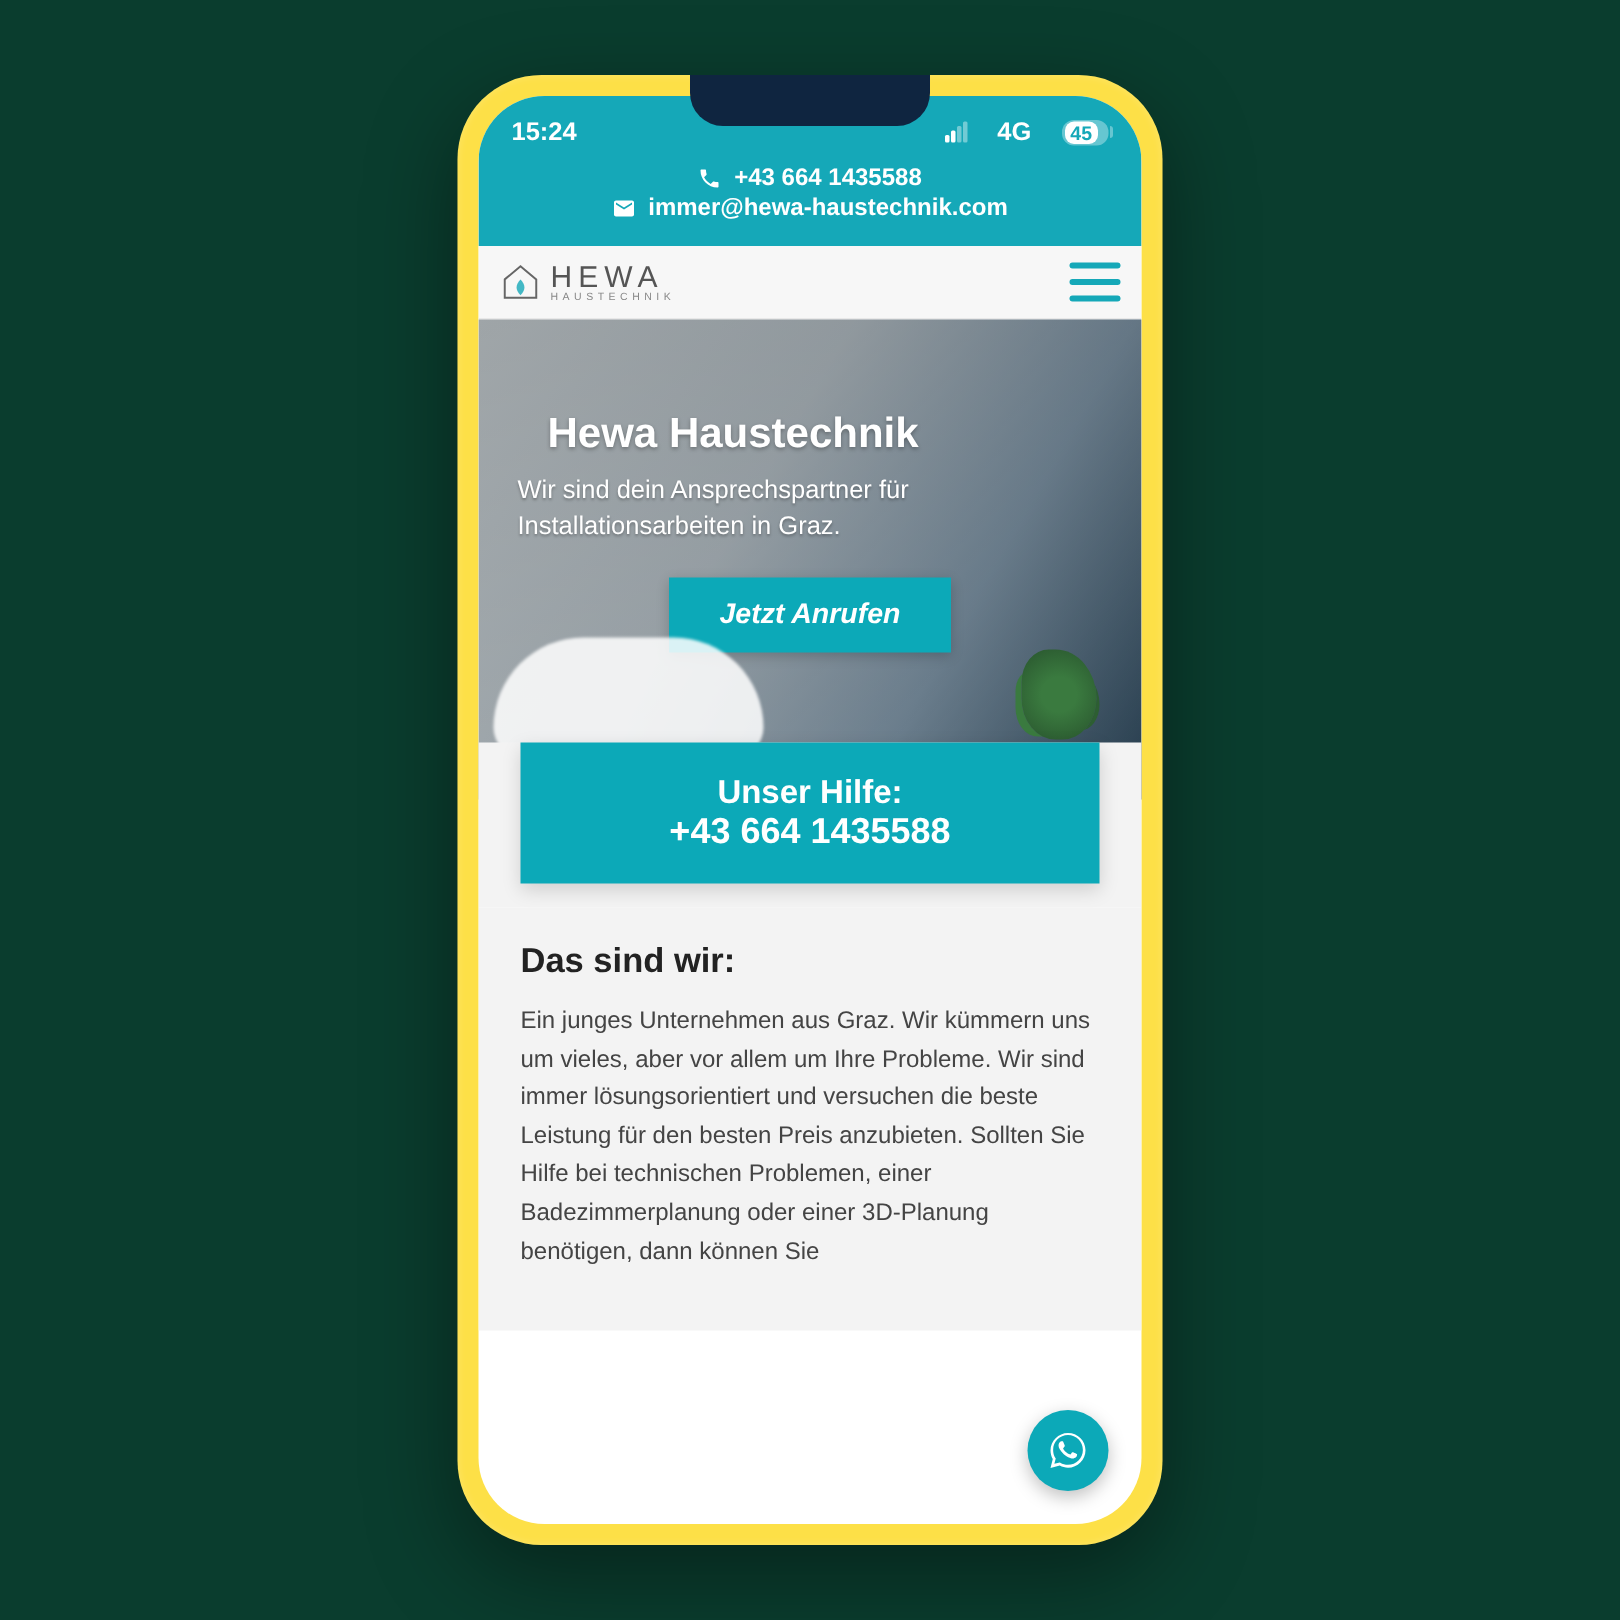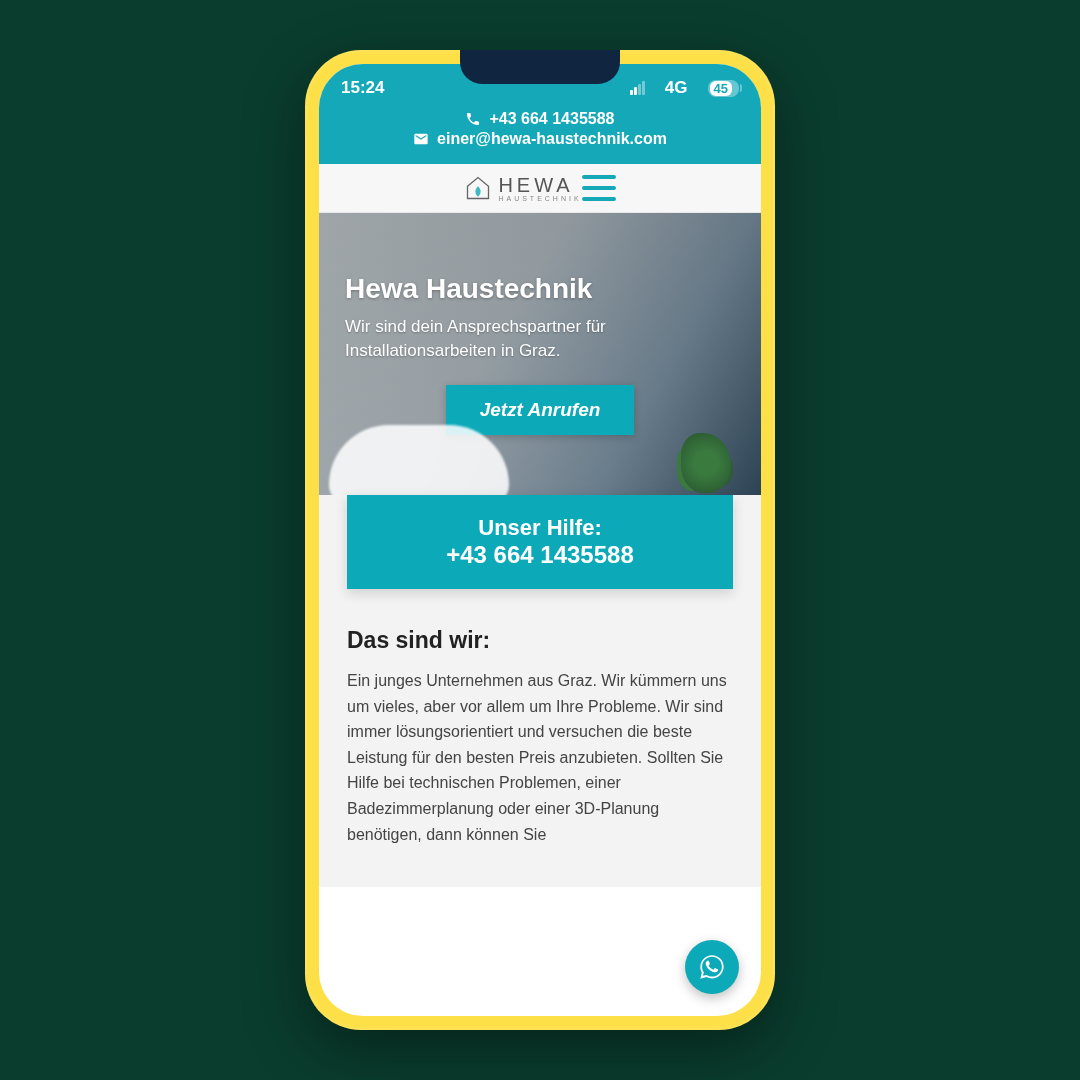--- a/index.html
+++ b/index.html
@@ -108,21 +108,21 @@
   justify-content: center;
   gap: 8px;
   font-weight: 600;
   margin: 2px 0;
 }
 .header-bar {
   background: #f7f7f7;
   padding: 10px 14px;
   display: flex;
   align-items: center;
-  justify-content: center;
+  justify-content: space-between;
   border-bottom: 1px solid #e8e8e8;
 }
 .logo {
   display: flex;
   align-items: center;
   gap: 6px;
 }
 .logo-house {
   width: 28px;
   height: 28px;
@@ -178,20 +178,21 @@
   background:radial-gradient(circle,#3a7a3f 30%,#2d5e32 80%);
   border-radius:40% 60% 50% 50%;
   box-shadow:-12px 6px 0 -8px #3a7a3f,12px 4px 0 -10px #2d5e32;
 }
 .hero-title {
   color: #fff;
   font-size: 28px;
   font-weight: 700;
   margin-bottom: 10px;
   text-shadow:0 1px 3px rgba(0,0,0,.3);
+  margin-left:20px;
 }
 .hero-sub {
   color: #fff;
   font-size: 17px;
   line-height: 1.4;
   margin-bottom: 22px;
   text-shadow:0 1px 2px rgba(0,0,0,.3);
 }
 .cta {
   align-self: center;
@@ -285,21 +286,21 @@
       <div class="topbar-line">
         <svg class="icon-svg" viewBox="0 0 24 24">
             <path d="M6.6 10.8c1.4 2.8 3.8 5.1 6.6 6.6l2.2-2.2c.3-.3.7-.4 1-.2 1.1.4 2.4.6 3.6.6.6 0 1 .4 1 1V20c0 .6-.4 1-1 1C10.6 21 3 13.4 3 4c0-.6.4-1 1-1h3.5c.6 0 1 .4 1 1 0 1.2.2 2.5.6 3.6.1.3 0 .7-.2 1l-2.3 2.2z"></path>
           </svg>
         <span>+43 664 1435588</span>
       </div>
       <div class="topbar-line">
         <svg class="icon-svg" viewBox="0 0 24 24">
             <path d="M20 4H4c-1.1 0-2 .9-2 2v12c0 1.1.9 2 2 2h16c1.1 0 2-.9 2-2V6c0-1.1-.9-2-2-2zm0 4l-8 5-8-5V6l8 5 8-5v2z"></path>
           </svg>
-        <span>einer@hewa-haustechnik.com</span>
+        <span>immer@hewa-haustechnik.com</span>
       </div>
     </div>
 
     <div class="header-bar">
       <div class="logo">
         <svg class="logo-house" viewBox="0 0 32 32">
           <path d="M4 14 L16 4 L28 14 L28 28 L4 28 Z" fill="none" stroke="#666" stroke-width="1.5"></path>
           <path d="M16 26 C12 22 12 18 16 14 C20 18 20 22 16 26 Z" fill="#15a8b8" opacity=".8"></path>
         </svg>
         <div>

